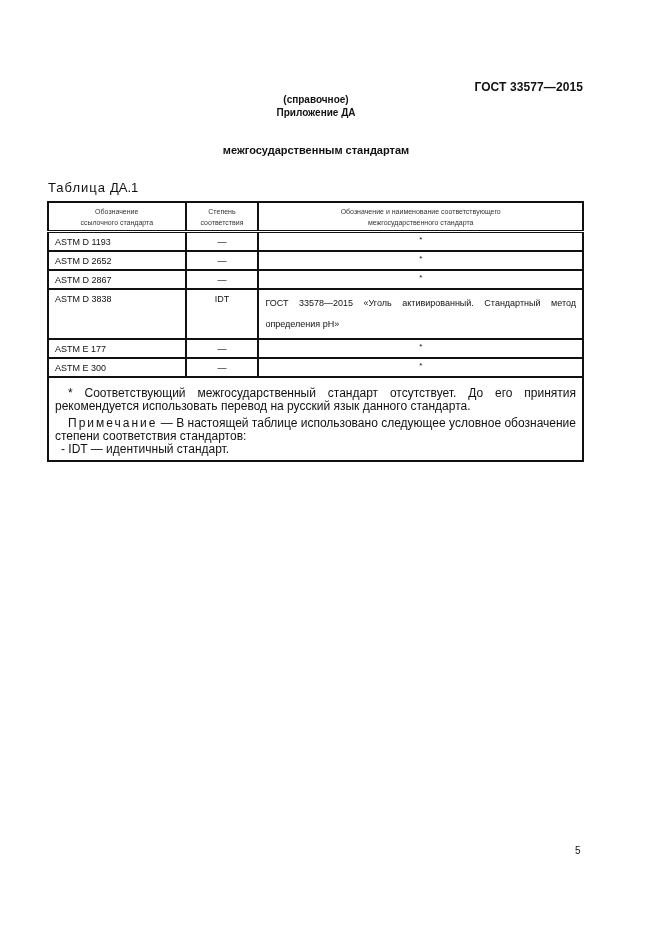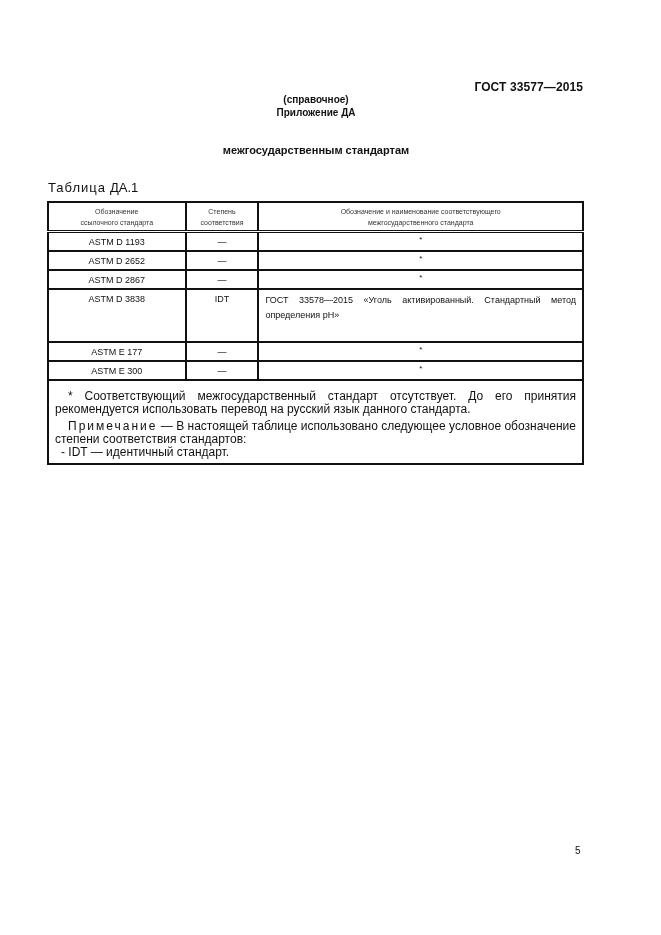--- a/index.html
+++ b/index.html
@@ -75,29 +75,29 @@
       text-align: center;
       line-height: 11px;
       height: 27px;
       border-bottom: 3px double #111;
     }
     table.std tr.row td {
       height: 17px;
       border-top: 2px solid #111;
       border-bottom: 2px solid #111;
     }
-    table.std tr.row td.c1 { text-align: center; }
+    table.std tr.row td.c1 { text-align: left; }
     table.std tr.row td.c2 { text-align: center; border-left: 2px solid #111; border-right: 2px solid #111; }
     table.std tr.row td.c3 { text-align: center; }
     table.std tr.row td.c3.text {
       text-align: justify;
       text-align-last: left;
-      line-height: 15px;
+      line-height: 21px;
       padding-top: 3px;
-      padding-bottom: 18px;
+      padding-bottom: 3px;
     }
     table.std tr.row.tall td { height: 28px; vertical-align: top; padding-top: 4px; }
     table.std tr.row.tall td.c3 { padding-top: 3px; }
     .star { font-size: 8px; position: relative; top: -3px; }
     table.std tr.foot td {
       padding: 9px 6px 4px 6px;
       font-size: 12px;
       line-height: 13px;
       text-align: justify;
       border-top: 2px solid #111;

